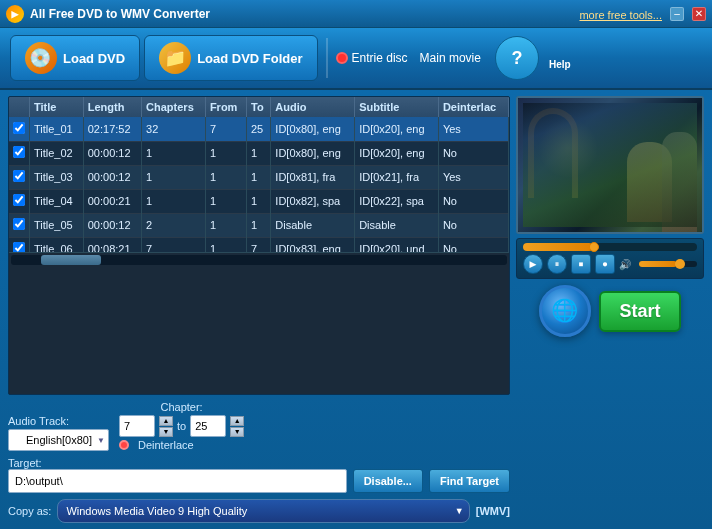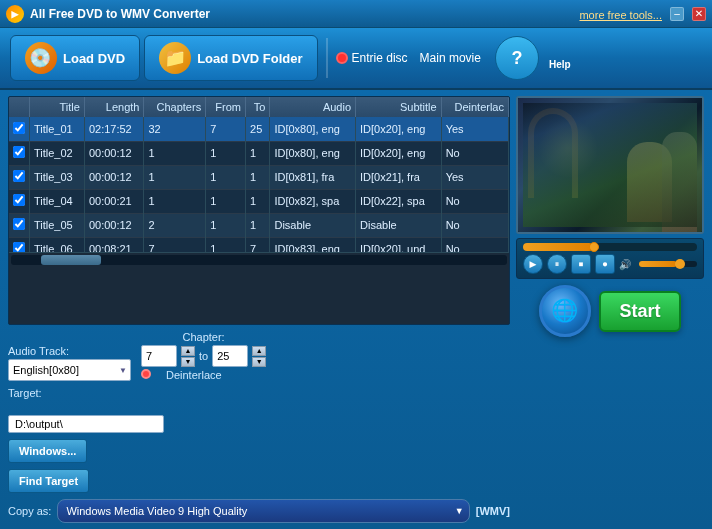--- a/index.html
+++ b/index.html
@@ -174,24 +174,24 @@
       width: 100%;
       border-collapse: collapse;
       font-size: 11px;
     }
     .file-table thead tr {
       background: linear-gradient(to bottom, #3a5a7a, #2a4a6a);
       color: #cce8ff;
       height: 20px;
     }
     .file-table thead th {
-      text-align: right;
+      text-align: left;
       padding: 2px 4px;
       border-right: 1px solid #4a6a8a;
-      font-weight: normal;
+      font-weight: bold;
     }
     .file-table tbody tr {
       height: 24px;
       border-bottom: 1px solid #2a3a4a;
       margin-left: 32px;
     }
     .file-table tbody tr:nth-child(odd) { background: #1e3a52; }
     .file-table tbody tr:nth-child(even) { background: #162e44; }
     .file-table tbody tr.selected { background: #1a5a9a !important; }
     .file-table tbody td {
@@ -316,39 +316,38 @@
       cursor: pointer;
       display: flex; align-items: center; justify-content: center;
       font-size: 7px;
     }
     .to-label {
       color: #cce8ff;
       font-size: 11px;
     }
     .deinterlace-option {
       display: flex;
-      align-items: flex-start;
-      gap: 15px;
+      align-items: center;
+      gap: 9px;
       color: #cce8ff;
       font-size: 11px;
       cursor: pointer;
     }
 
     
     .target-row {
       display: flex;
       flex-direction: column;
-      gap: 16px;
+      gap: 0;
     }
     .target-label { color: #cce8ff; font-size: 11px; }
     .target-input-row {
       display: flex;
       gap: 6px;
-      align-items: flex-start;
-      flex-direction: column;
+      align-items: flex-end;
     }
     .target-input {
       flex: 1;
       background: white;
       border: 1px solid #8aacca;
       border-radius: 2px;
       padding: 2px 6px;
       font-size: 11px;
       height: 24px;
     }
@@ -716,21 +715,21 @@
         <div class="hscroll-track">
           <div class="hscroll-thumb"></div>
         </div>
       </div>
     </div>
 
     <div class="controls-row">
       <div class="control-group">
         <label class="control-label">Audio Track:</label>
         <div class="select-wrapper">
-          <select class="control-select" style="width:123px;">
+          <select class="control-select" style="width:101px;text-align:right;">
             <option>English[0x80]</option>
           </select>
         </div>
       </div>
       <div class="chapter-group">
         <div class="chapter-label">Chapter:</div>
         <div class="chapter-inputs">
           <input type="text" class="chapter-input" value="7" style="">
           <div class="spinner-btn">
             <div class="spin-up">▲</div>
@@ -747,21 +746,21 @@
           <div style="width:10px;height:10px;border-radius:50%;background:#ff4444;border:2px solid #ff8888;"></div>
           <span>Deinterlace</span>
         </div>
       </div>
     </div>
 
     <div class="target-row">
       <label class="target-label">Target:</label>
       <div class="target-input-row">
         <input type="text" class="target-input" value="D:\output\" style="">
-        <button class="action-btn">Windows...</button>
+        <button class="action-btn">Disable...</button>
         <button class="action-btn">Find Target</button>
       </div>
     </div>
 
     <div class="copy-row">
       <span class="copy-label">Copy as:</span>
       <div class="copy-select-wrapper">
         <select class="copy-select">
           <option>Windows Media Video 9 High Quality</option>
         </select>

